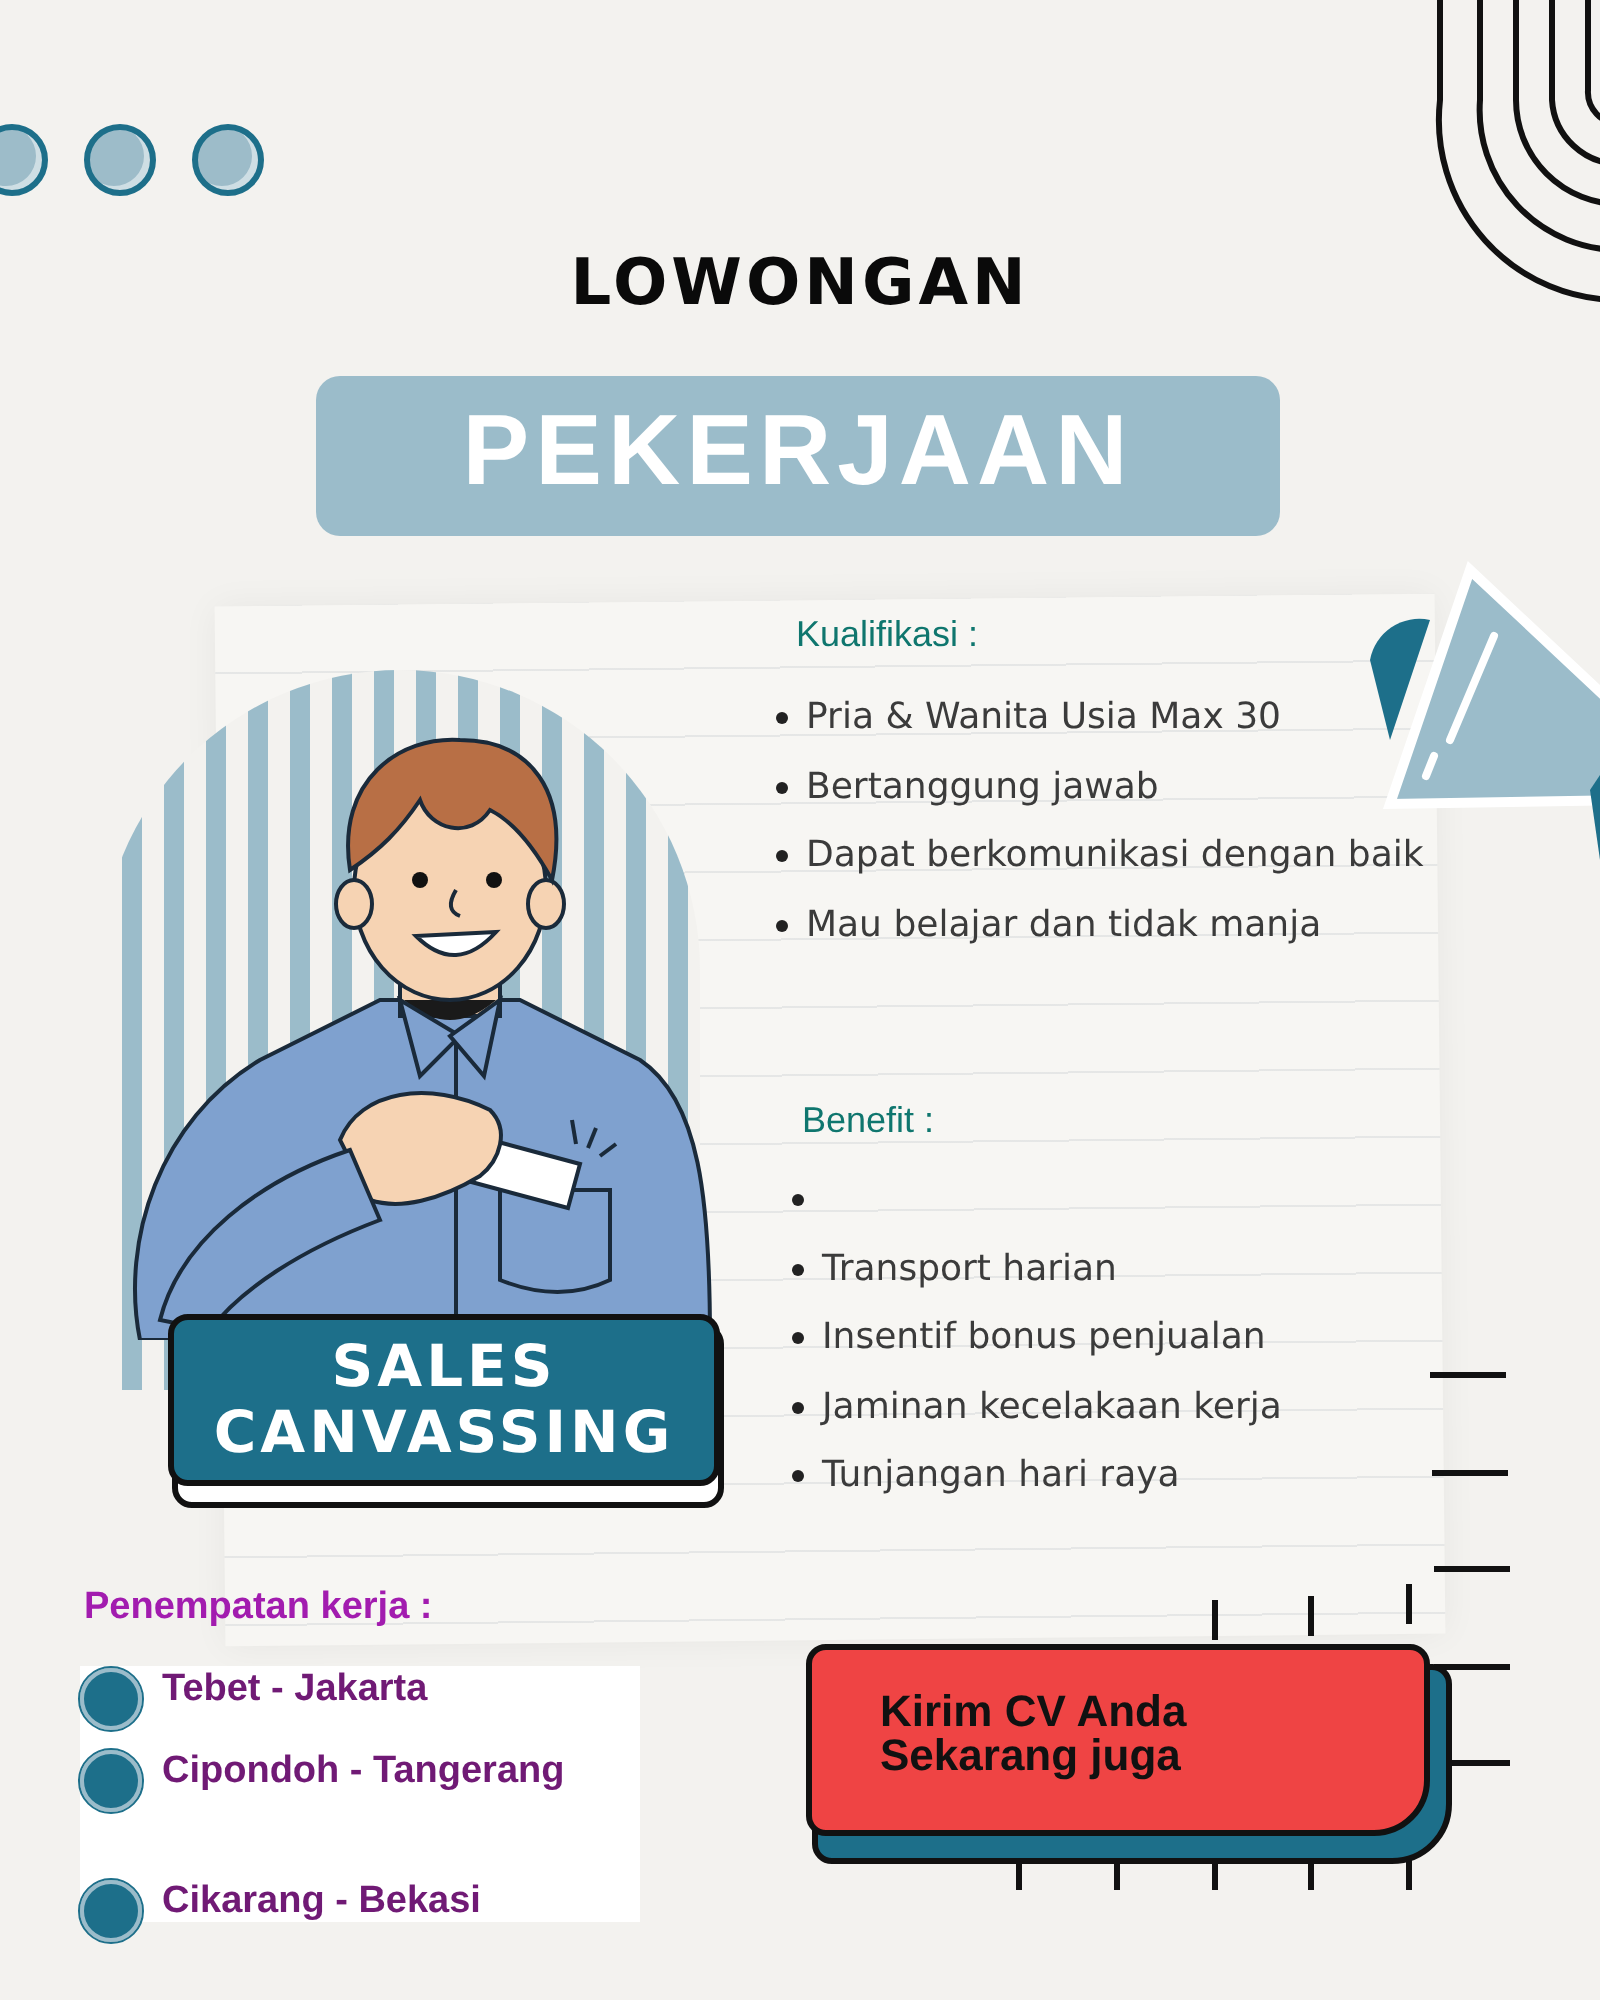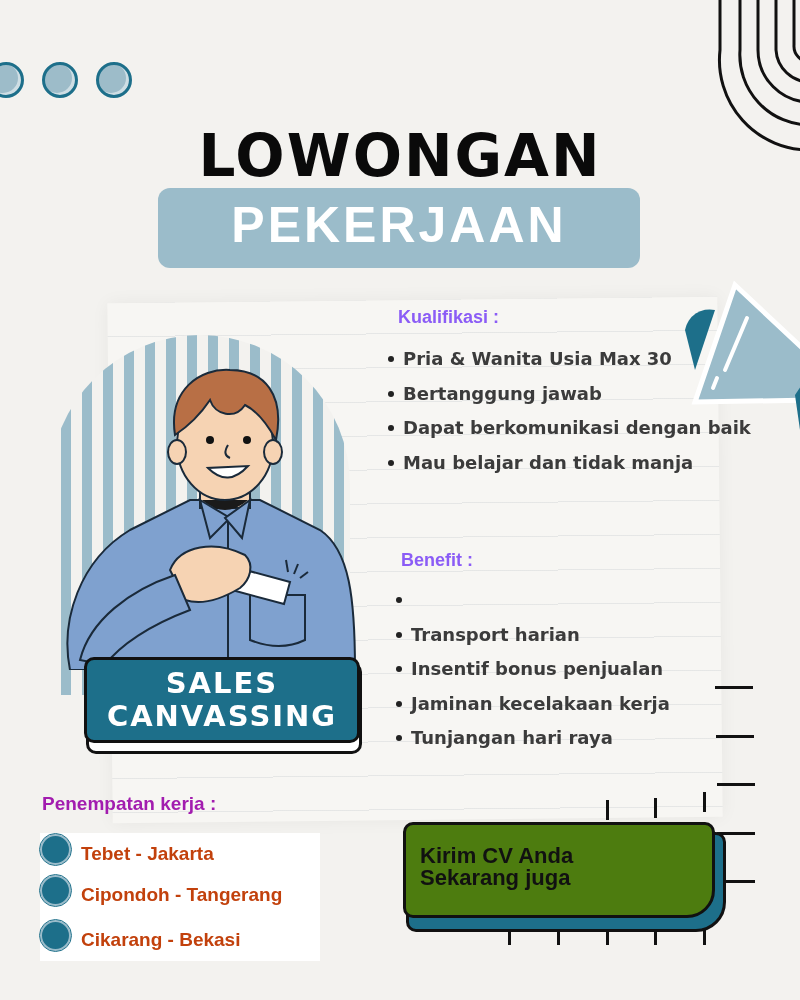--- a/index.html
+++ b/index.html
@@ -17,21 +17,21 @@
     background: #9dbcc9; border: 3px solid #1d6f8a;
     box-shadow: inset -3px -2px 0 rgba(255,255,255,0.5);
   }
 
   
   .arcs { position: absolute; left: 710px; top: -10px; width: 100px; height: 180px; }
 
   
   .title-1 {
     position: absolute; left: 0; width: 800px; top: 122px; text-align: center;
-    font-family: "DejaVu Sans", sans-serif; font-weight: 900; font-size: 58px;
+    font-family: "DejaVu Sans", sans-serif; font-weight: 900; font-size: 32px;
     letter-spacing: 2px; color: #0a0a0a;
   }
   .title-2-bg {
     position: absolute; left: 158px; top: 188px; width: 482px; height: 80px;
     background: #9bbcca; border-radius: 12px;
   }
   .title-2 {
     position: absolute; left: 158px; top: 196px; width: 482px; text-align: center;
     font-family: Liberation Sans, sans-serif; font-weight: 900; font-size: 50px;
     letter-spacing: 3px; color: #ffffff;
@@ -67,58 +67,58 @@
     color: #fff; text-align: center; font-family: "DejaVu Sans", sans-serif;
     font-weight: 900; font-size: 29px; line-height: 33px; letter-spacing: 2px;
     padding-top: 7px;
   }
 
   
   .megaphone { position: absolute; left: 665px; top: 270px; width: 140px; height: 160px; }
 
   
   .section-h {
-    position: absolute; font-weight: bold; font-size: 18px; color: #8b5cf6;
-  }
-  .list { position: absolute; list-style: none; font-weight: bold; }
+    position: absolute; font-weight: normal; font-size: 18px; color: #0f766e;
+  }
+  .list { position: absolute; list-style: none; }
   .list li {
     font-family: "DejaVu Sans", sans-serif; font-size: 18px; color: #3b3b3b;
     height: 34.5px; line-height: 30px; display: flex; align-items: center; white-space: nowrap;
   }
   .list li .b { display: inline-block; width: 6px; height: 6px; border-radius: 50%; background: #222; margin-right: 9px; }
 
   
   .place-h {
     position: absolute; left: 42px; top: 793px; font-weight: bold; font-size: 19px; color: #a21caf;
   }
   .place-box {
     position: absolute; left: 40px; top: 833px; width: 280px; height: 128px; background: #fff;
   }
   .place-item {
-    position: absolute; left: 40px; display: flex; align-items: flex-end;
-    font-weight: bold; font-size: 19px; color: #c2410c; white-space: nowrap;
+    position: absolute; left: 40px; display: flex; align-items: flex-start;
+    font-weight: bold; font-size: 19px; color: #701a75; white-space: nowrap;
   }
   .place-item .c {
     width: 31px; height: 31px; border-radius: 50%; background: #1d6f8a;
     border: 2px solid #9bbcca; margin-right: 10px; outline: 1px solid #1d6f8a;
   }
 
   
   .tick-h { position: absolute; height: 3px; width: 38px; background: #111; }
   .tick-v { position: absolute; width: 3px; height: 20px; background: #111; }
 
   
   .cta-shadow {
     position: absolute; left: 406px; top: 832px; width: 320px; height: 100px;
     background: #1d6f8a; border: 3px solid #111; border-radius: 10px 10px 30px 10px;
   }
   .cta {
     position: absolute; left: 403px; top: 822px; width: 312px; height: 96px;
-    background: #4d7c0f; border: 3px solid #111; border-radius: 10px 10px 28px 10px;
-    padding: 20px 0 0 14px; font-weight: bold; font-size: 22px; line-height: 22px; color: #111;
+    background: #ef4444; border: 3px solid #111; border-radius: 10px 10px 28px 10px;
+    padding: 20px 0 0 34px; font-weight: bold; font-size: 22px; line-height: 22px; color: #111;
   }
 </style>
 </head>
 <body>
 
 <div class="dot" style="left:-12px; top:62px;"></div>
 <div class="dot" style="left:42px; top:62px;"></div>
 <div class="dot" style="left:96px; top:62px;"></div>
 
 <svg class="arcs" viewBox="0 0 100 180">
@@ -237,21 +237,21 @@
 <div class="place-h">Penempatan kerja :</div>
 <div class="place-box"></div>
 <div class="place-item" style="top:834px;">
   <span class="c"></span>
   <span>Tebet - Jakarta</span>
 </div>
 <div class="place-item" style="top:875px;">
   <span class="c"></span>
   <span>Cipondoh - Tangerang</span>
 </div>
-<div class="place-item" style="top:920px;">
+<div class="place-item" style="top:940px;">
   <span class="c"></span>
   <span>Cikarang - Bekasi</span>
 </div>
 
 <div class="tick-h" style="left:715px; top:686px;"></div>
 <div class="tick-h" style="left:716px; top:735px;"></div>
 <div class="tick-h" style="left:717px; top:783px;"></div>
 <div class="tick-h" style="left:717px; top:832px;"></div>
 <div class="tick-h" style="left:717px; top:880px;"></div>
 <div class="tick-v" style="left:606px; top:800px;"></div>

